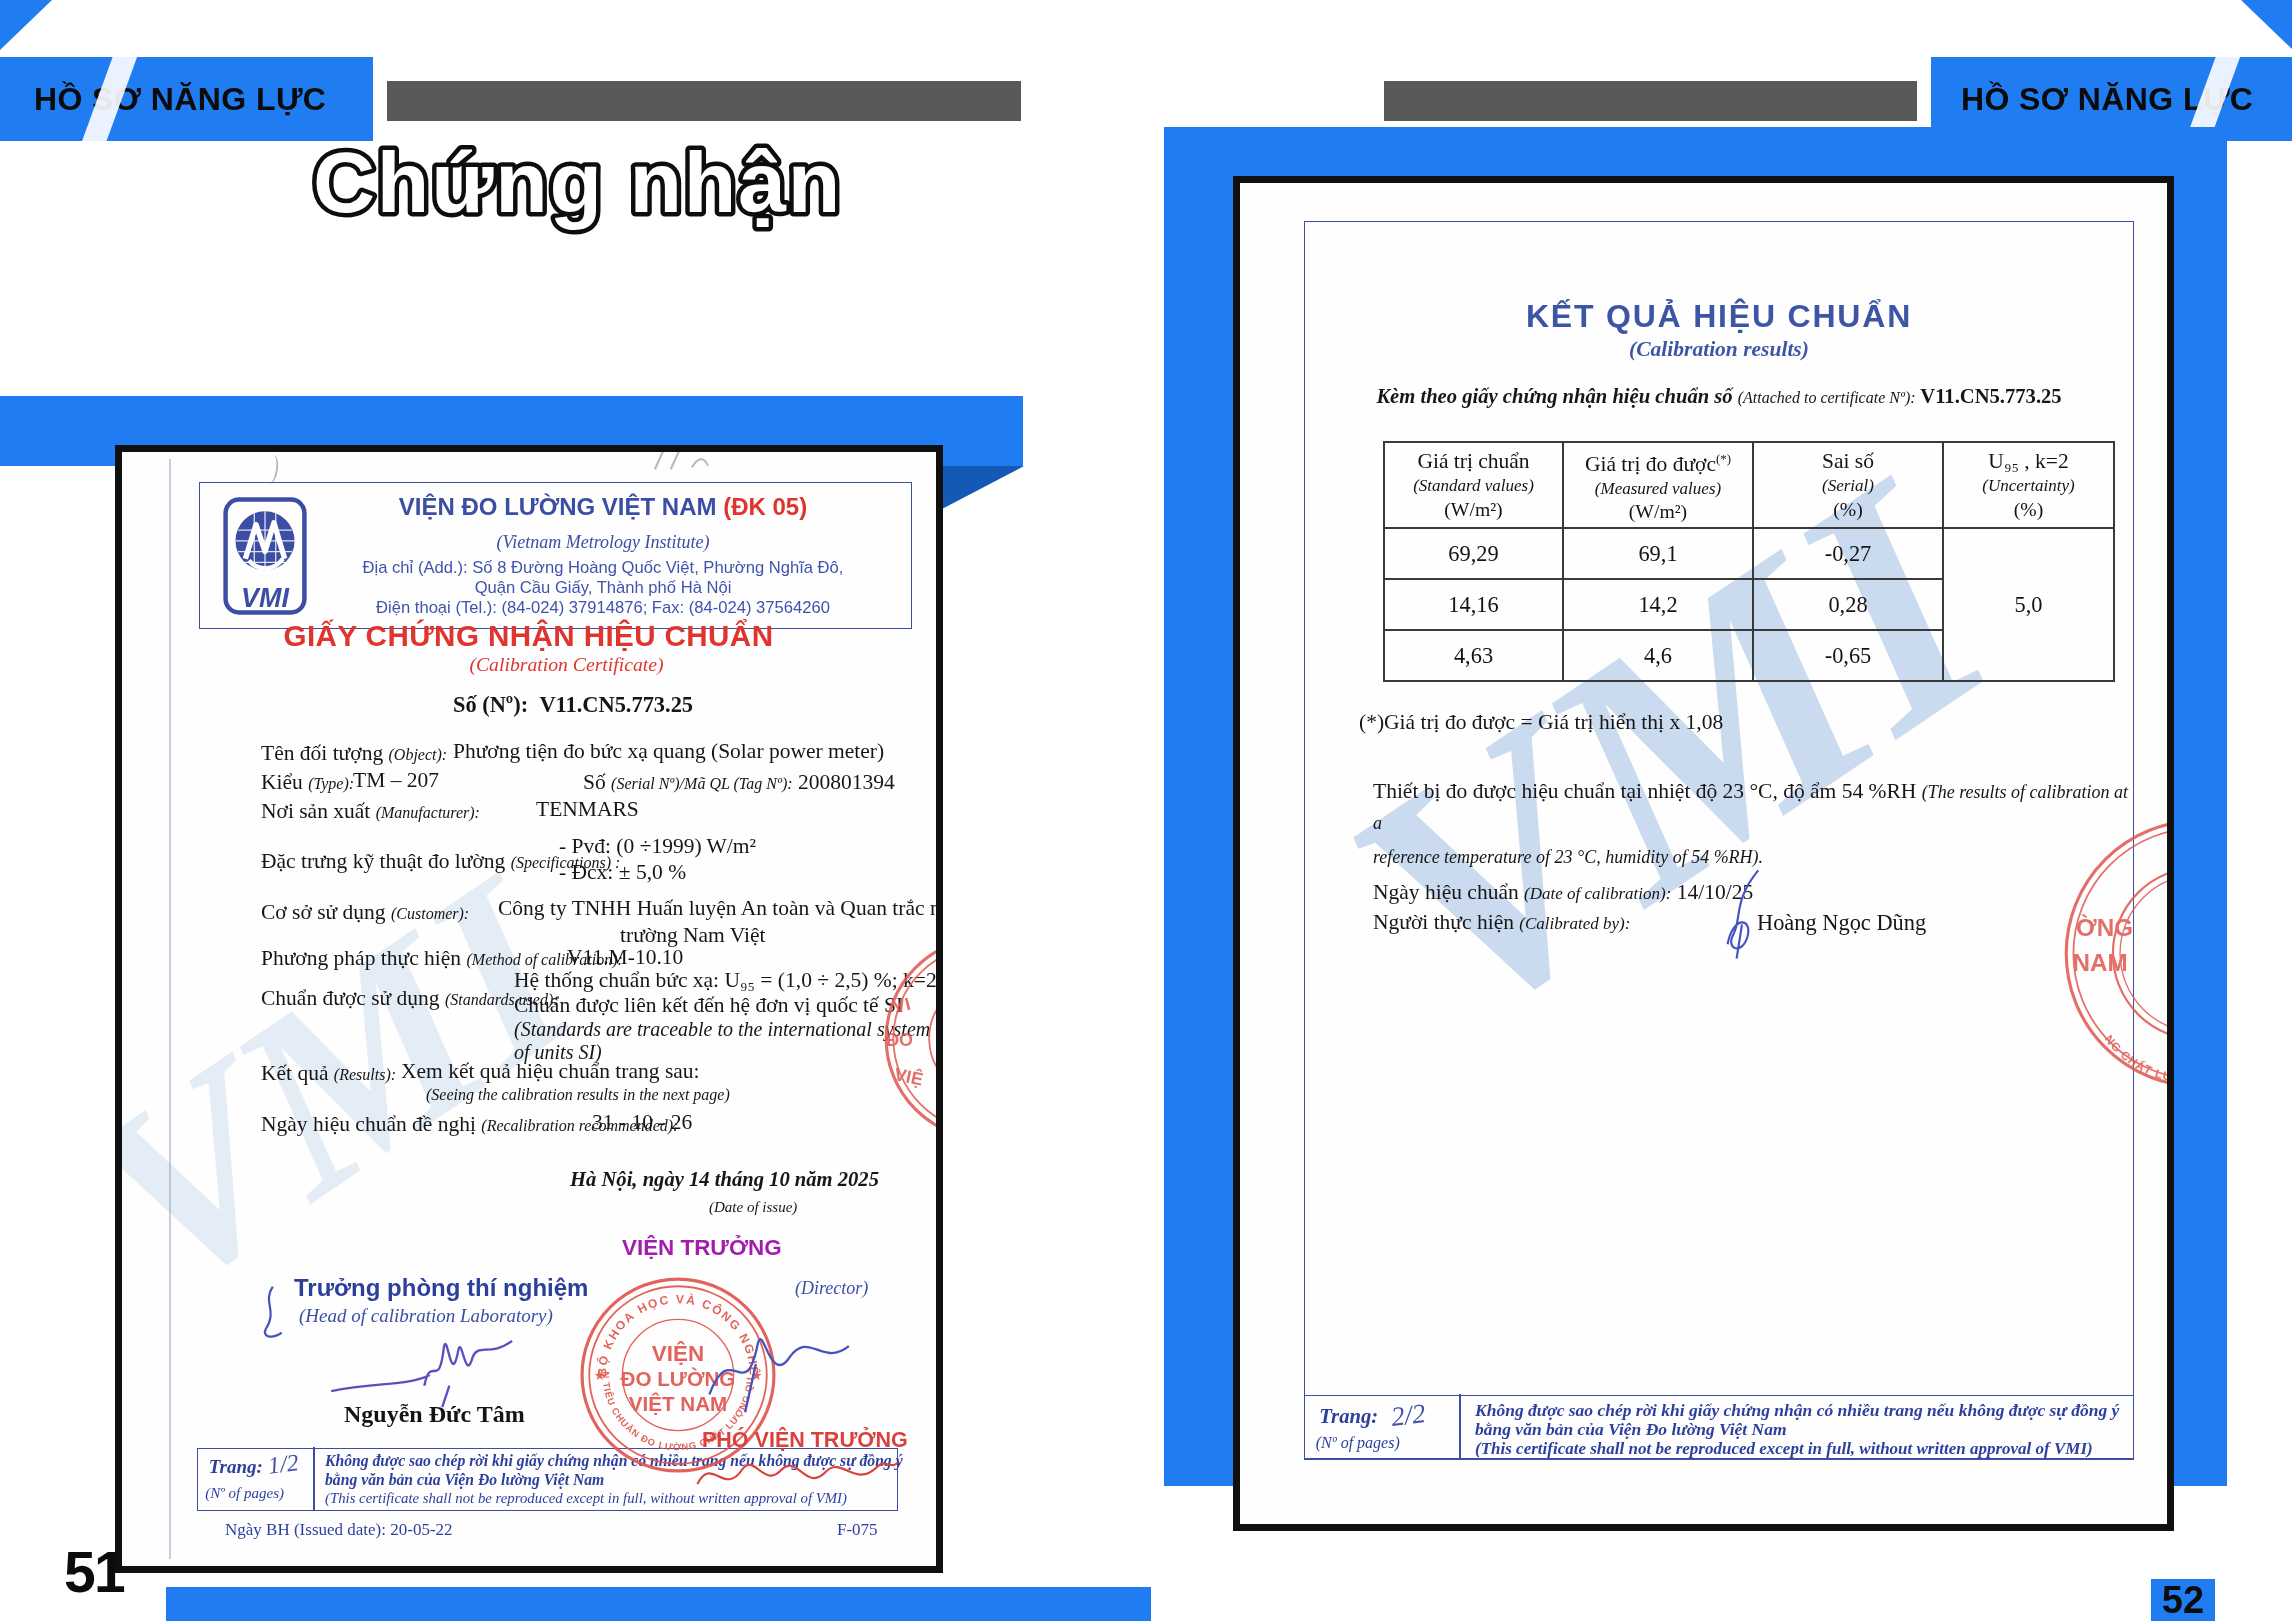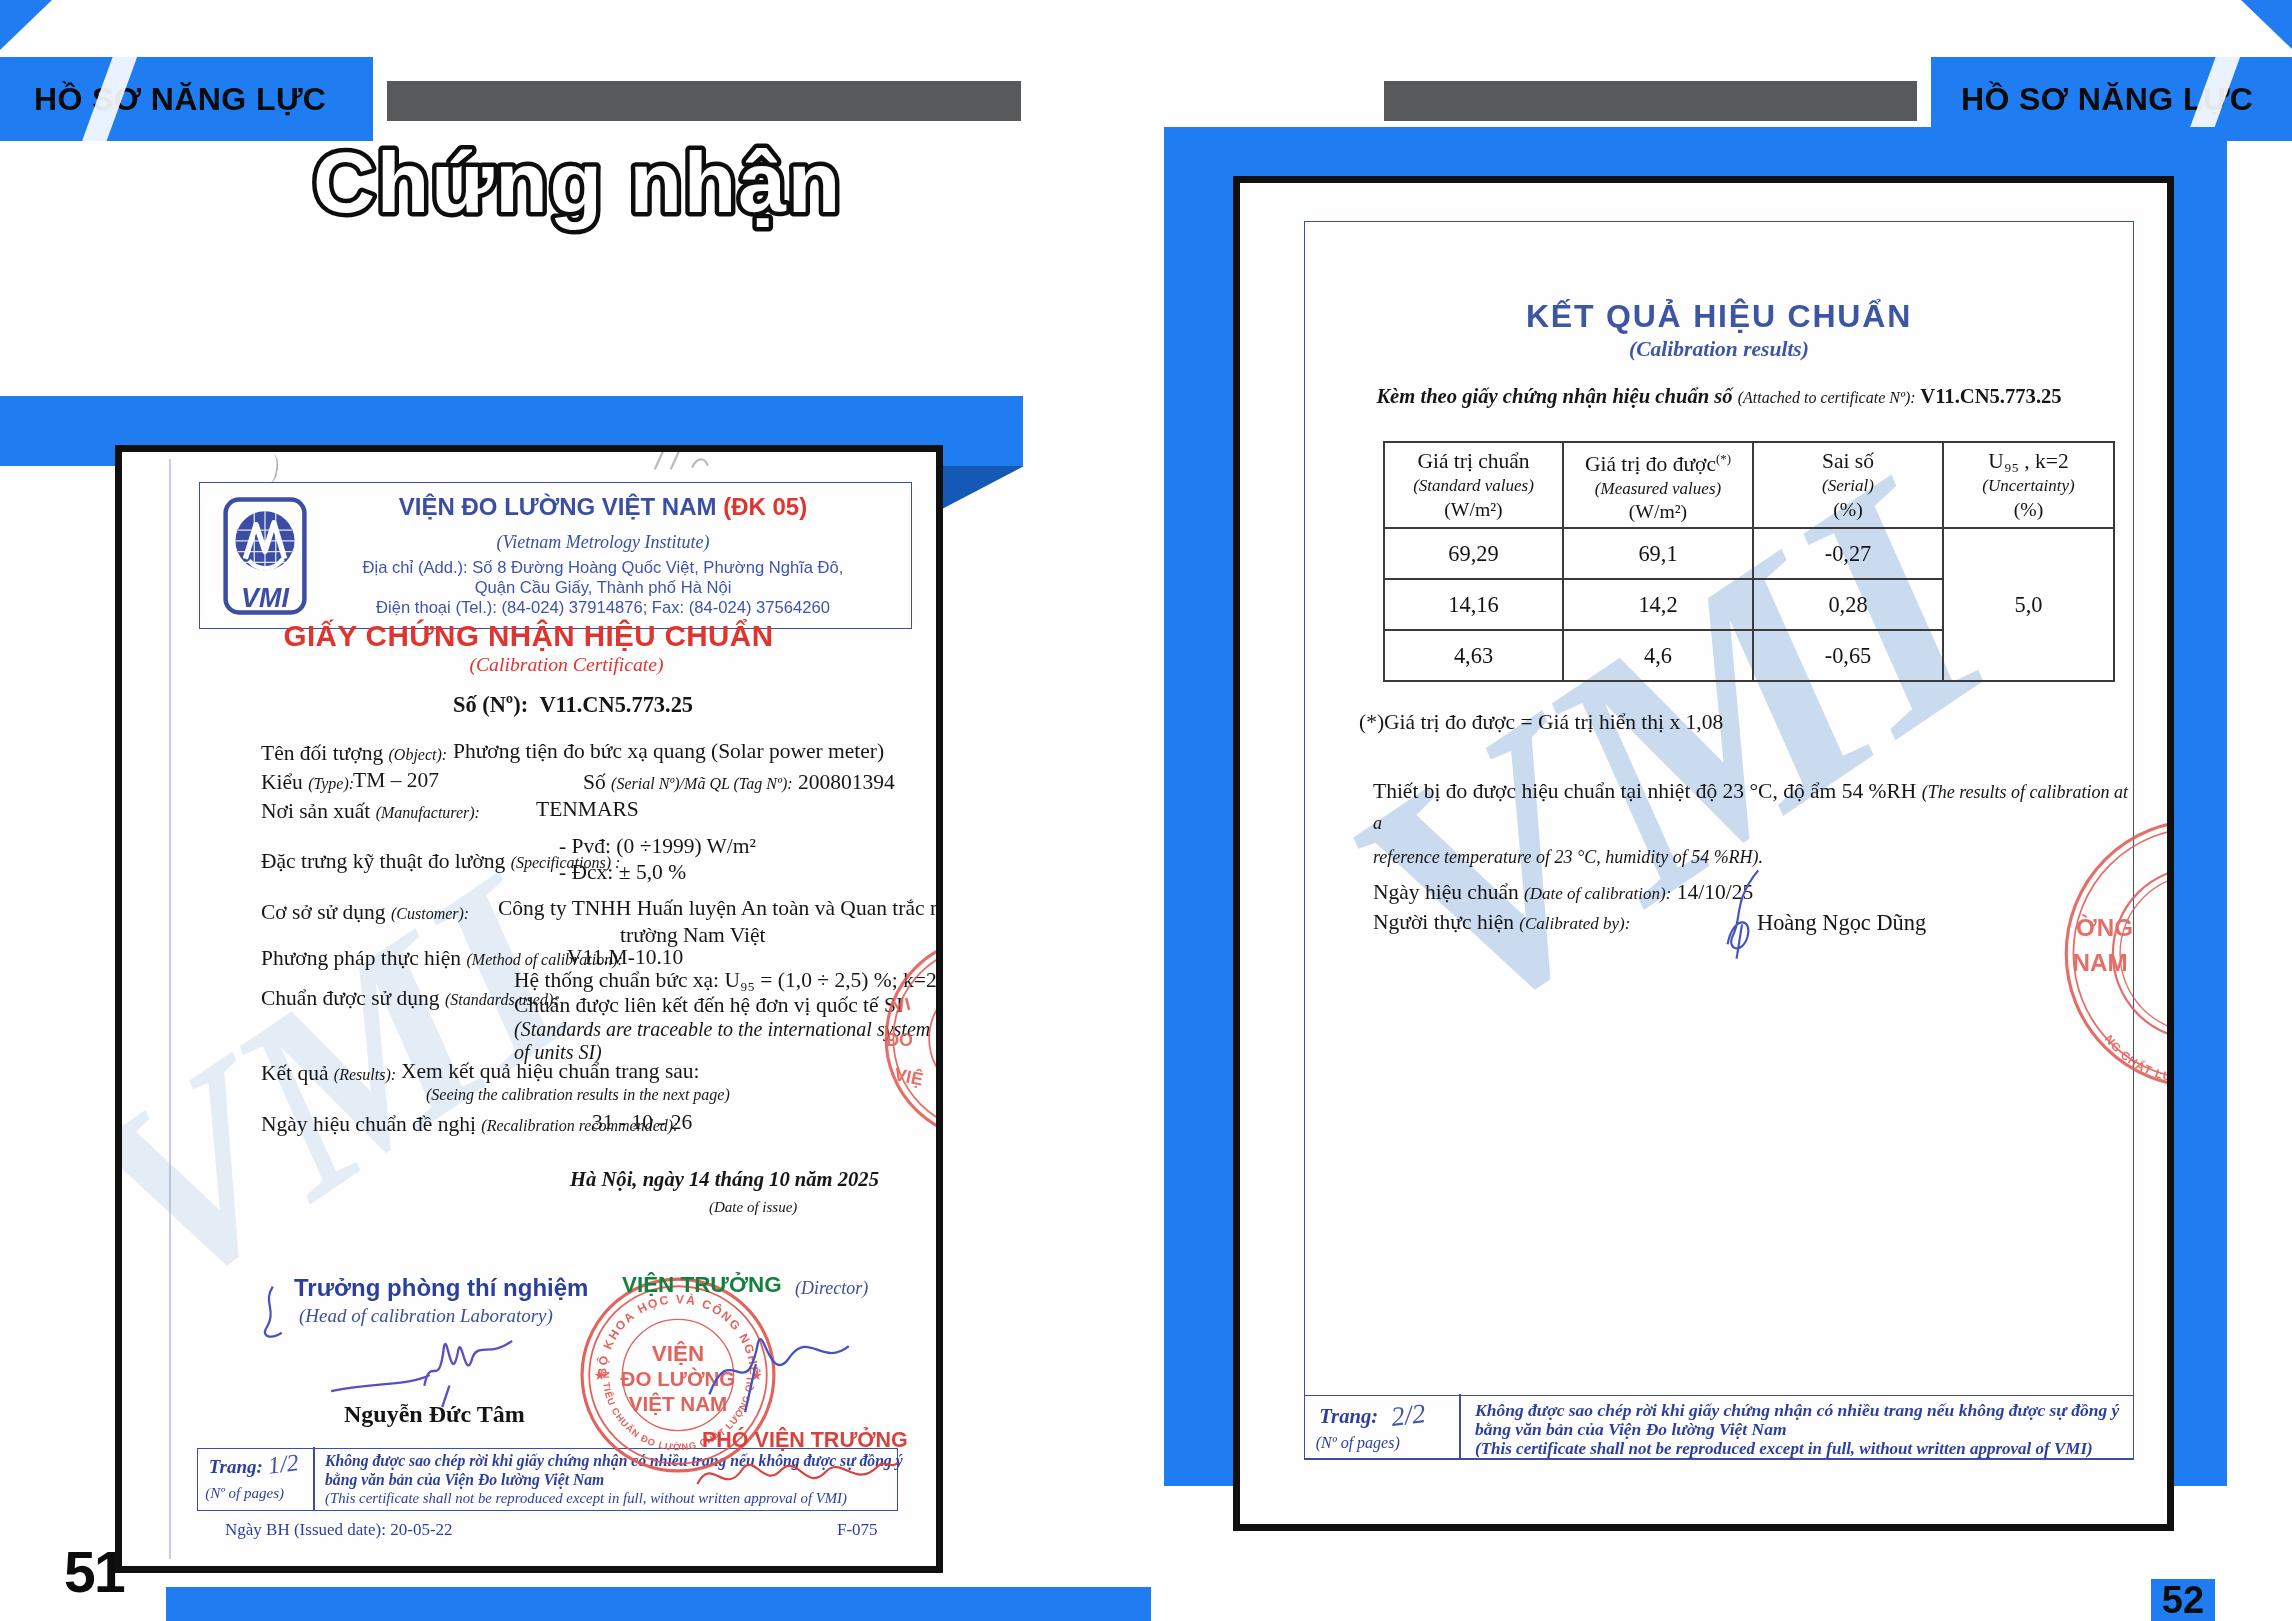--- a/index.html
+++ b/index.html
@@ -143,21 +143,21 @@
     <svg class="abs" style="left:133px;top:831px" width="32" height="64" viewBox="0 0 36 72">
       <path d="M20,4 C8,22 26,30 12,52 C8,60 18,64 30,56" fill="none" stroke="#4553c0" stroke-width="2.5"></path>
     </svg>
     <div class="abs sans b" style="left:172px;top:822px;font-size:24px;color:#2b3f9c">Trưởng phòng thí nghiệm</div>
     <div class="abs ser i" style="left:177px;top:853px;font-size:19px;color:#3b4ea3">(Head of calibration Laboratory)</div>
     <svg class="abs" style="left:202px;top:878px" width="206" height="81" viewBox="0 0 230 90">
       <path d="M8,68 C60,58 95,62 118,50 M112,62 C120,25 128,70 134,18 C138,2 142,66 150,22 C154,6 158,60 166,30 C172,14 186,30 210,12 M140,62 L132,86" fill="none" stroke="#5a4fc0" stroke-width="2.6"></path>
     </svg>
     <div class="abs ser b" style="left:222px;top:949px;font-size:24px;color:#141414">Nguyễn Đức Tâm</div>
 
-    <div class="abs sans b" style="left:500px;top:820px;font-size:22.4px;color:#15803d;z-index:3">VIỆN TRƯỞNG</div>
+    <div class="abs sans b" style="left:500px;top:783px;font-size:22.4px;color:#a21caf;z-index:3">VIỆN TRƯỞNG</div>
     <div class="abs ser i" style="left:673px;top:826px;font-size:18px;color:#3b4ea3;z-index:3">(Director)</div>
 
     <svg class="abs" style="left:452px;top:819px;opacity:.92;z-index:2" width="208" height="208" viewBox="0 0 232 232">
       <circle cx="116" cy="116" r="107" fill="none" stroke="#e0564f" stroke-width="3.5"></circle>
       <circle cx="116" cy="116" r="99" fill="none" stroke="#e0564f" stroke-width="2"></circle>
       <circle cx="116" cy="116" r="62" fill="none" stroke="#e0564f" stroke-width="1.5"></circle>
       <defs>
         <path id="arcTop" d="M 36,116 A 80,80 0 0 1 196,116"></path>
         <path id="arcBot" d="M 32,116 A 84,84 0 0 0 200,116"></path>
       </defs>

